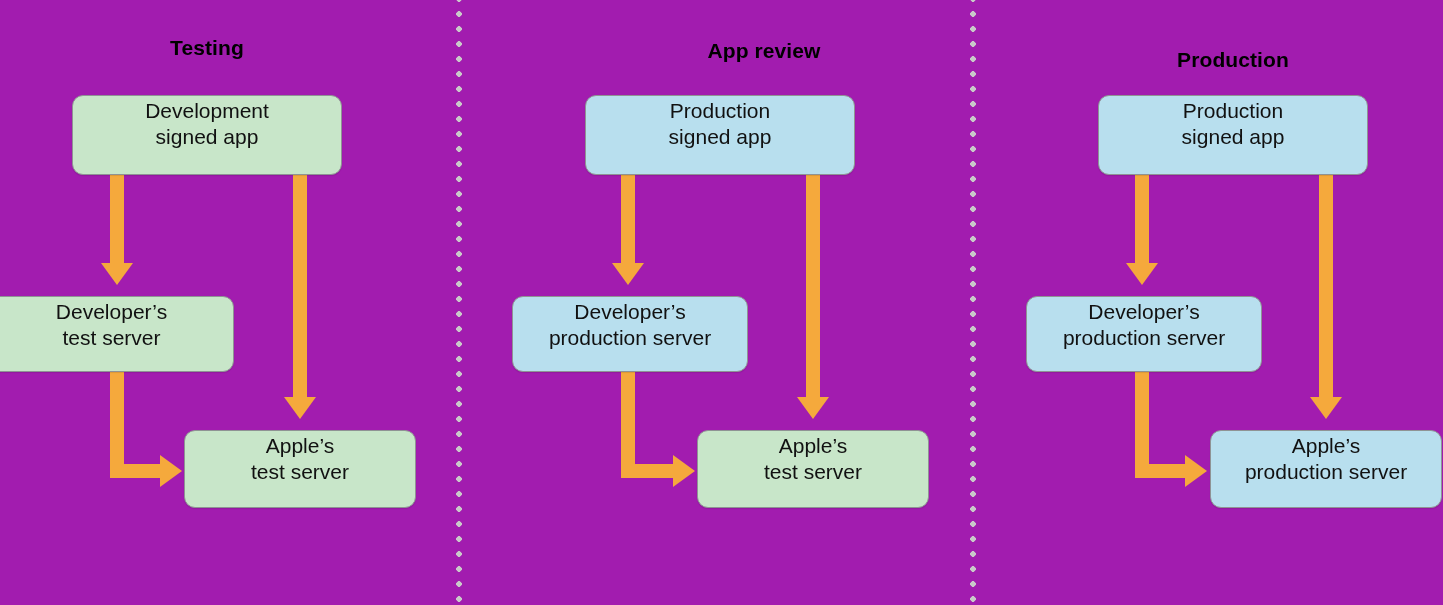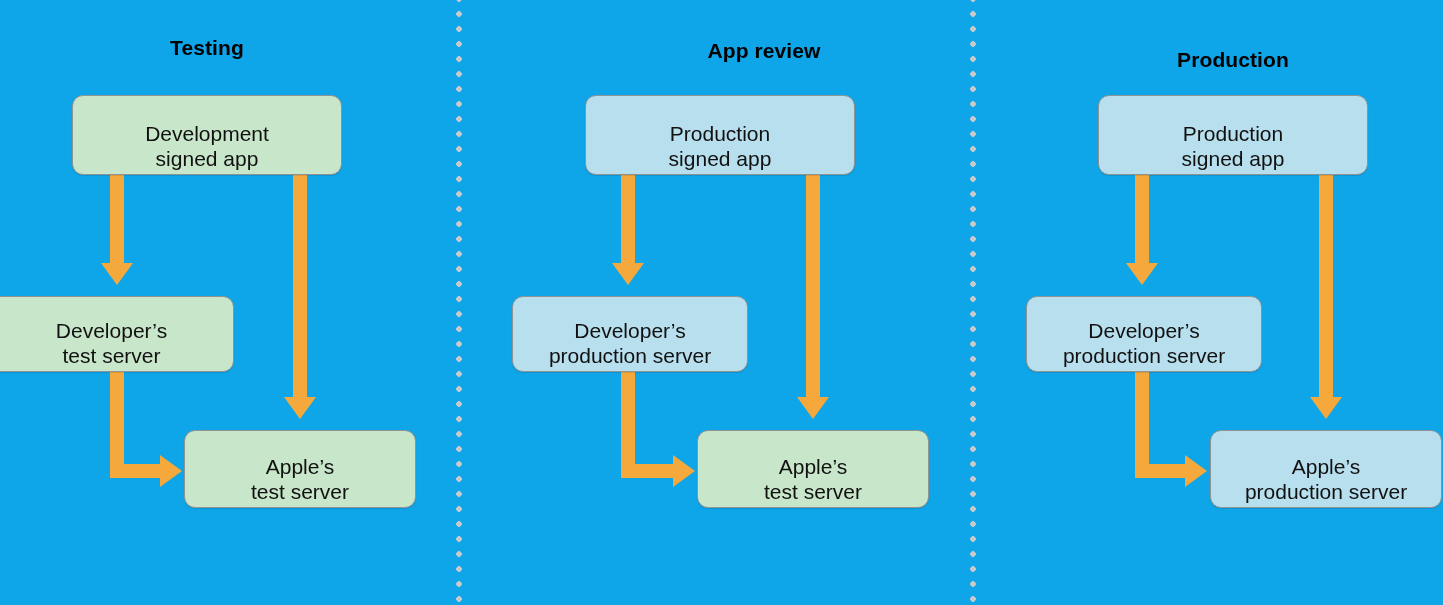--- a/index.html
+++ b/index.html
@@ -9,21 +9,21 @@
     background: #ffffff;
   }
   body {
     font-family: "Liberation Sans", sans-serif;
     -webkit-font-smoothing: antialiased;
   }
   #diagram {
     position: relative;
     width: 1443px;
     height: 605px;
-    background: #0ea5e9;
+    background: #a21caf;
     overflow: hidden;
   }
 
   
   .divider {
     position: absolute;
     top: -4px;
     width: 6px;
     height: 613px;
     background-image: radial-gradient(circle at 3px 3px, #c9c9c9 2.6px, rgba(255,255,255,0) 3.0px);
@@ -43,21 +43,21 @@
     transform: translateX(-50%);
   }
 
   
   .node {
     position: absolute;
     box-sizing: border-box;
     border: 1.4px solid #8f9394;
     border-radius: 11px;
     display: flex;
-    align-items: flex-end;
+    align-items: flex-start;
     justify-content: center;
     text-align: center;
     font-size: 21px;
     line-height: 1.22;
     color: #111111;
     padding: 2px 6px;
     box-shadow: 0 1px 1px rgba(0,0,0,0.10);
   }
   .node.green { background: #c8e6c9; }
   .node.blue  { background: #b8dfee; }

